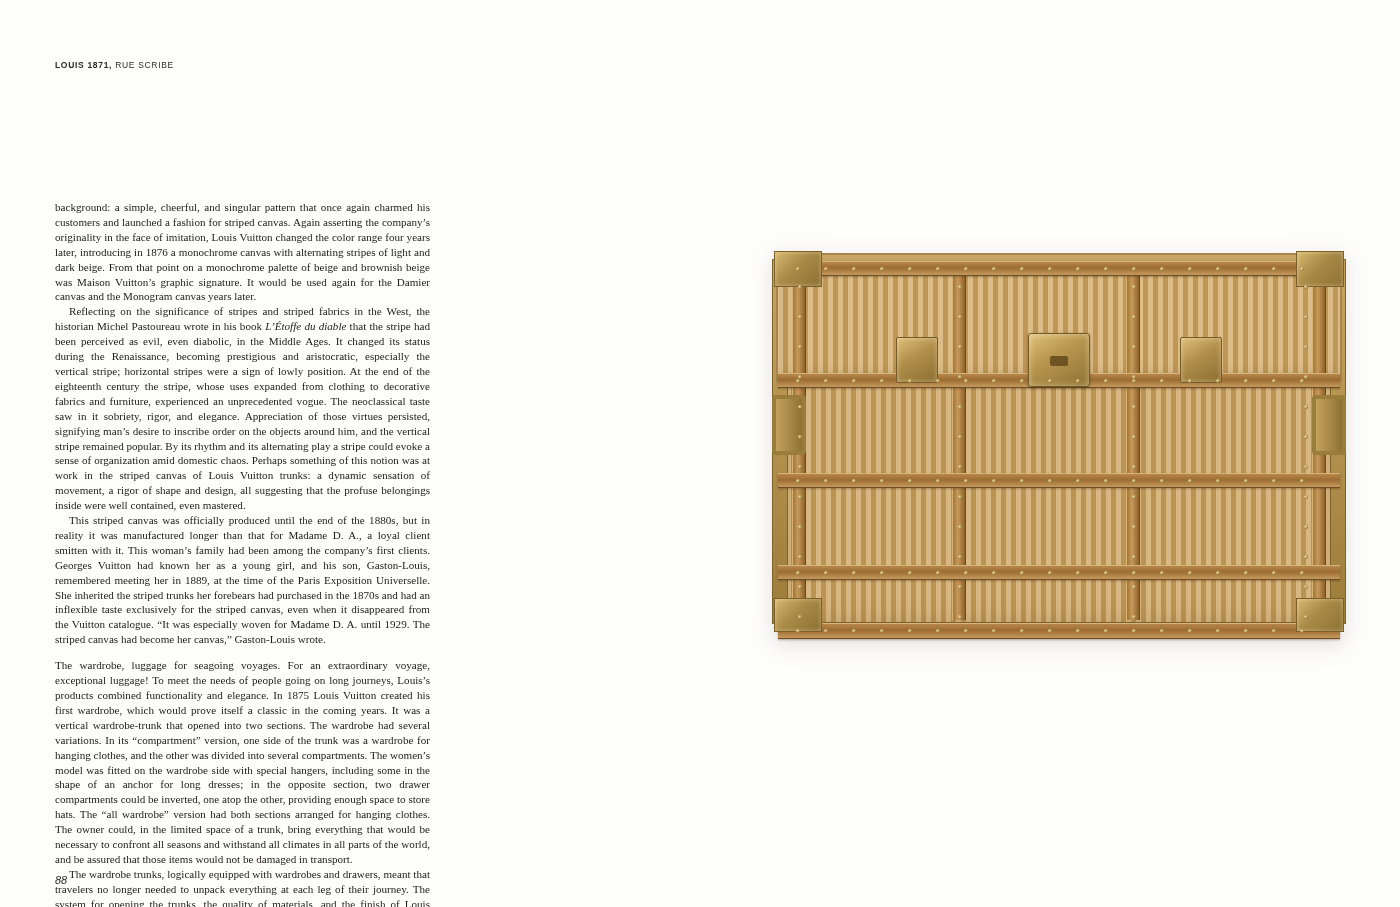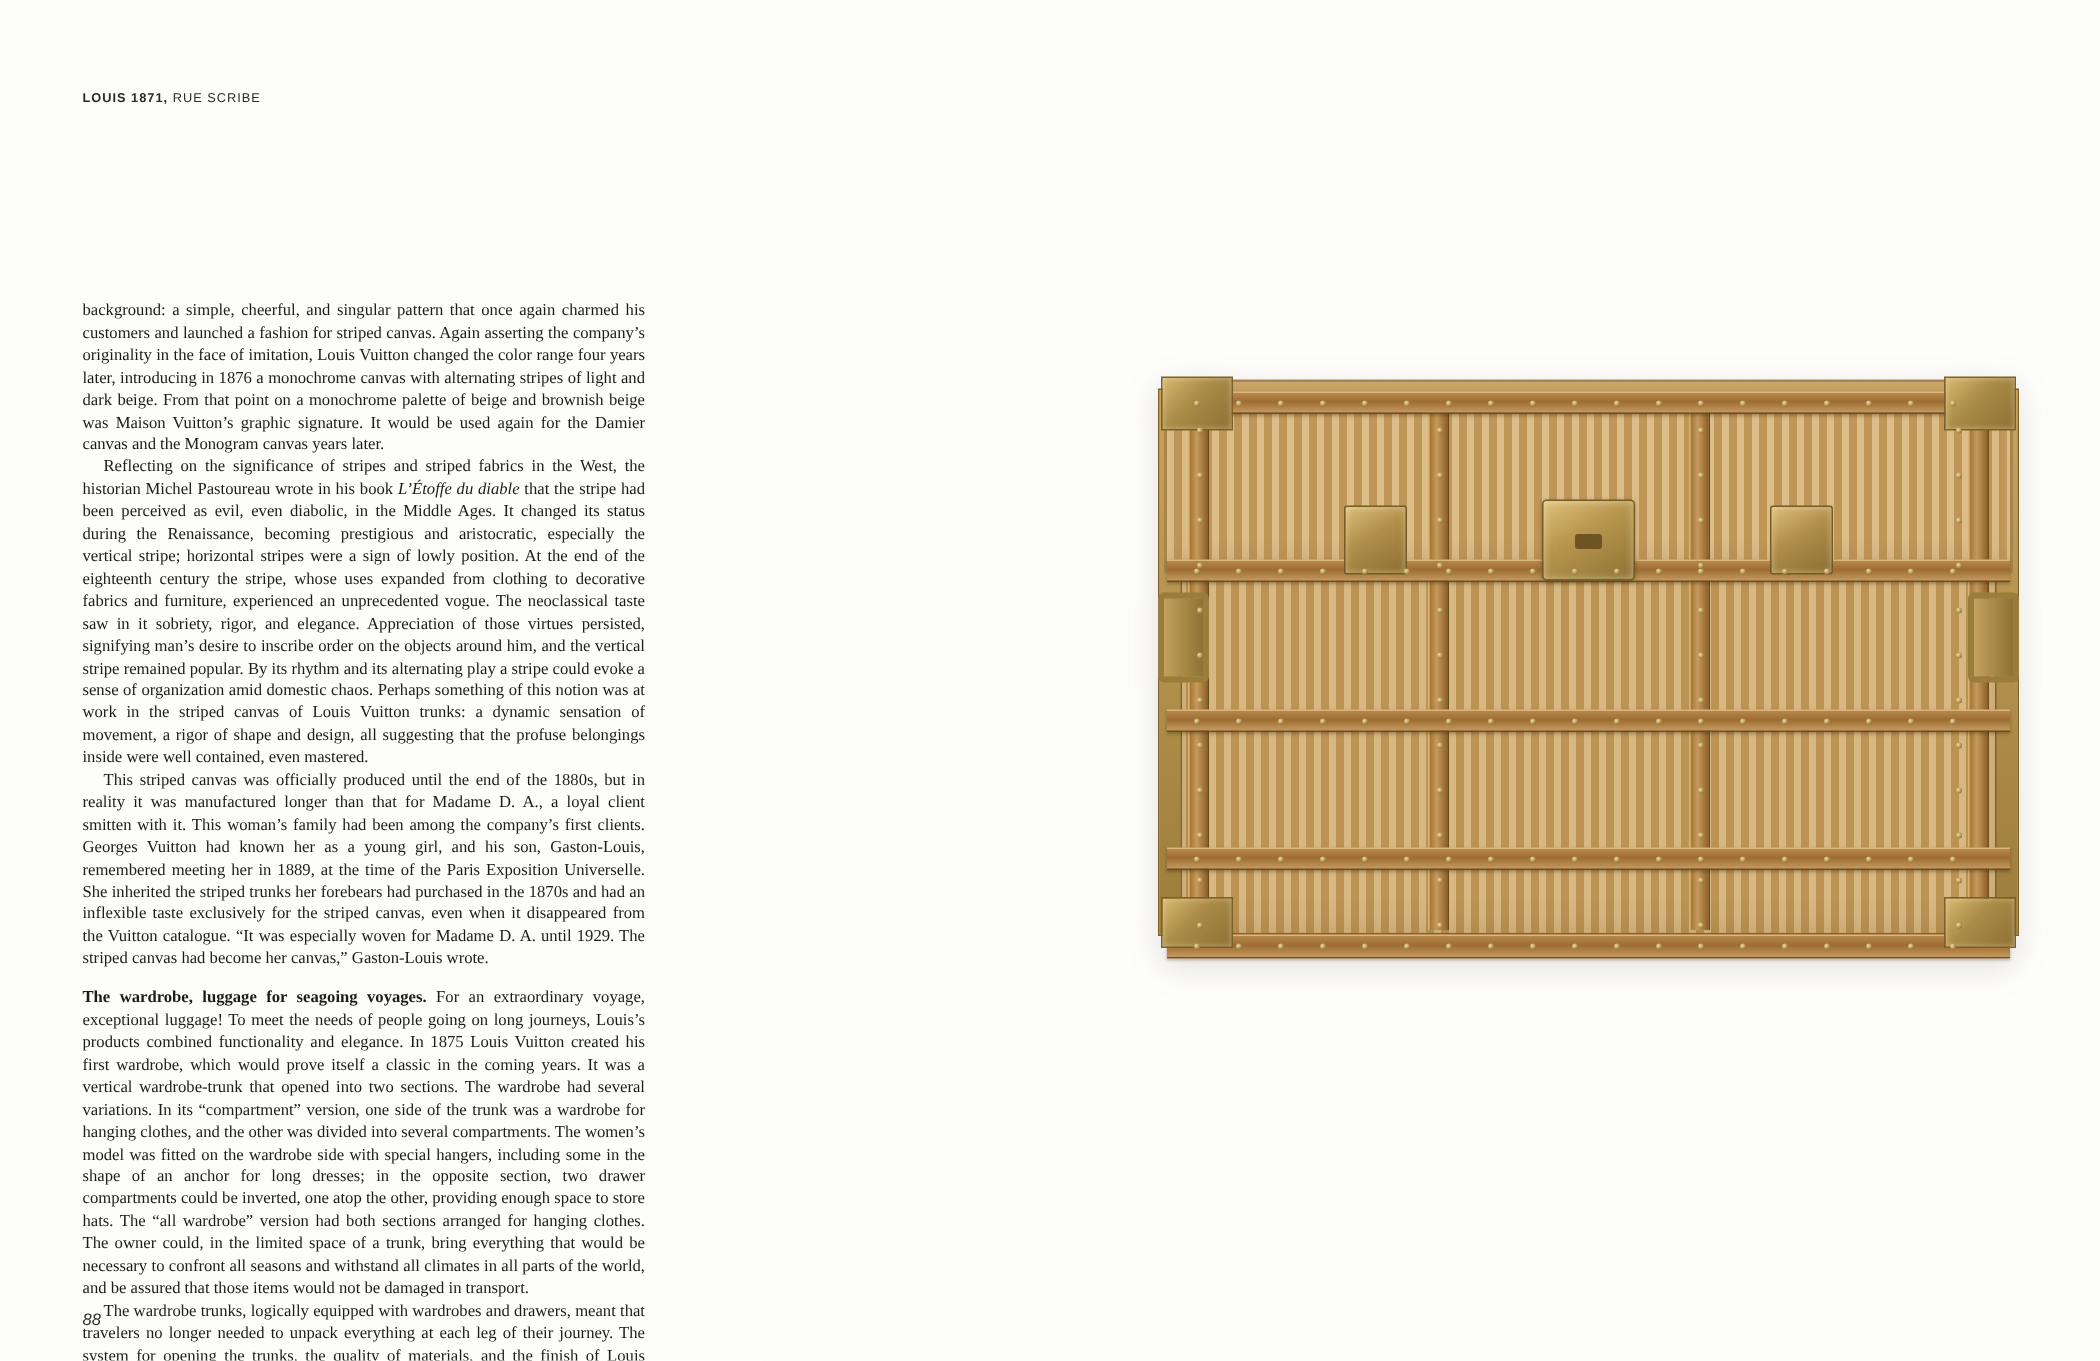--- a/index.html
+++ b/index.html
@@ -67,21 +67,21 @@
   .text-column p {
     margin: 0;
   }
   .text-column p.indent {
     text-indent: 14px;
   }
   .text-column p.space-before {
     margin-top: 11px;
   }
   .lead-bold {
-    font-weight: bold;
+    font-weight: normal;
   }
   .ital {
     font-style: italic;
   }
 
   
   .figure {
     position: absolute;
     left: 470px;
     top: 200px;

